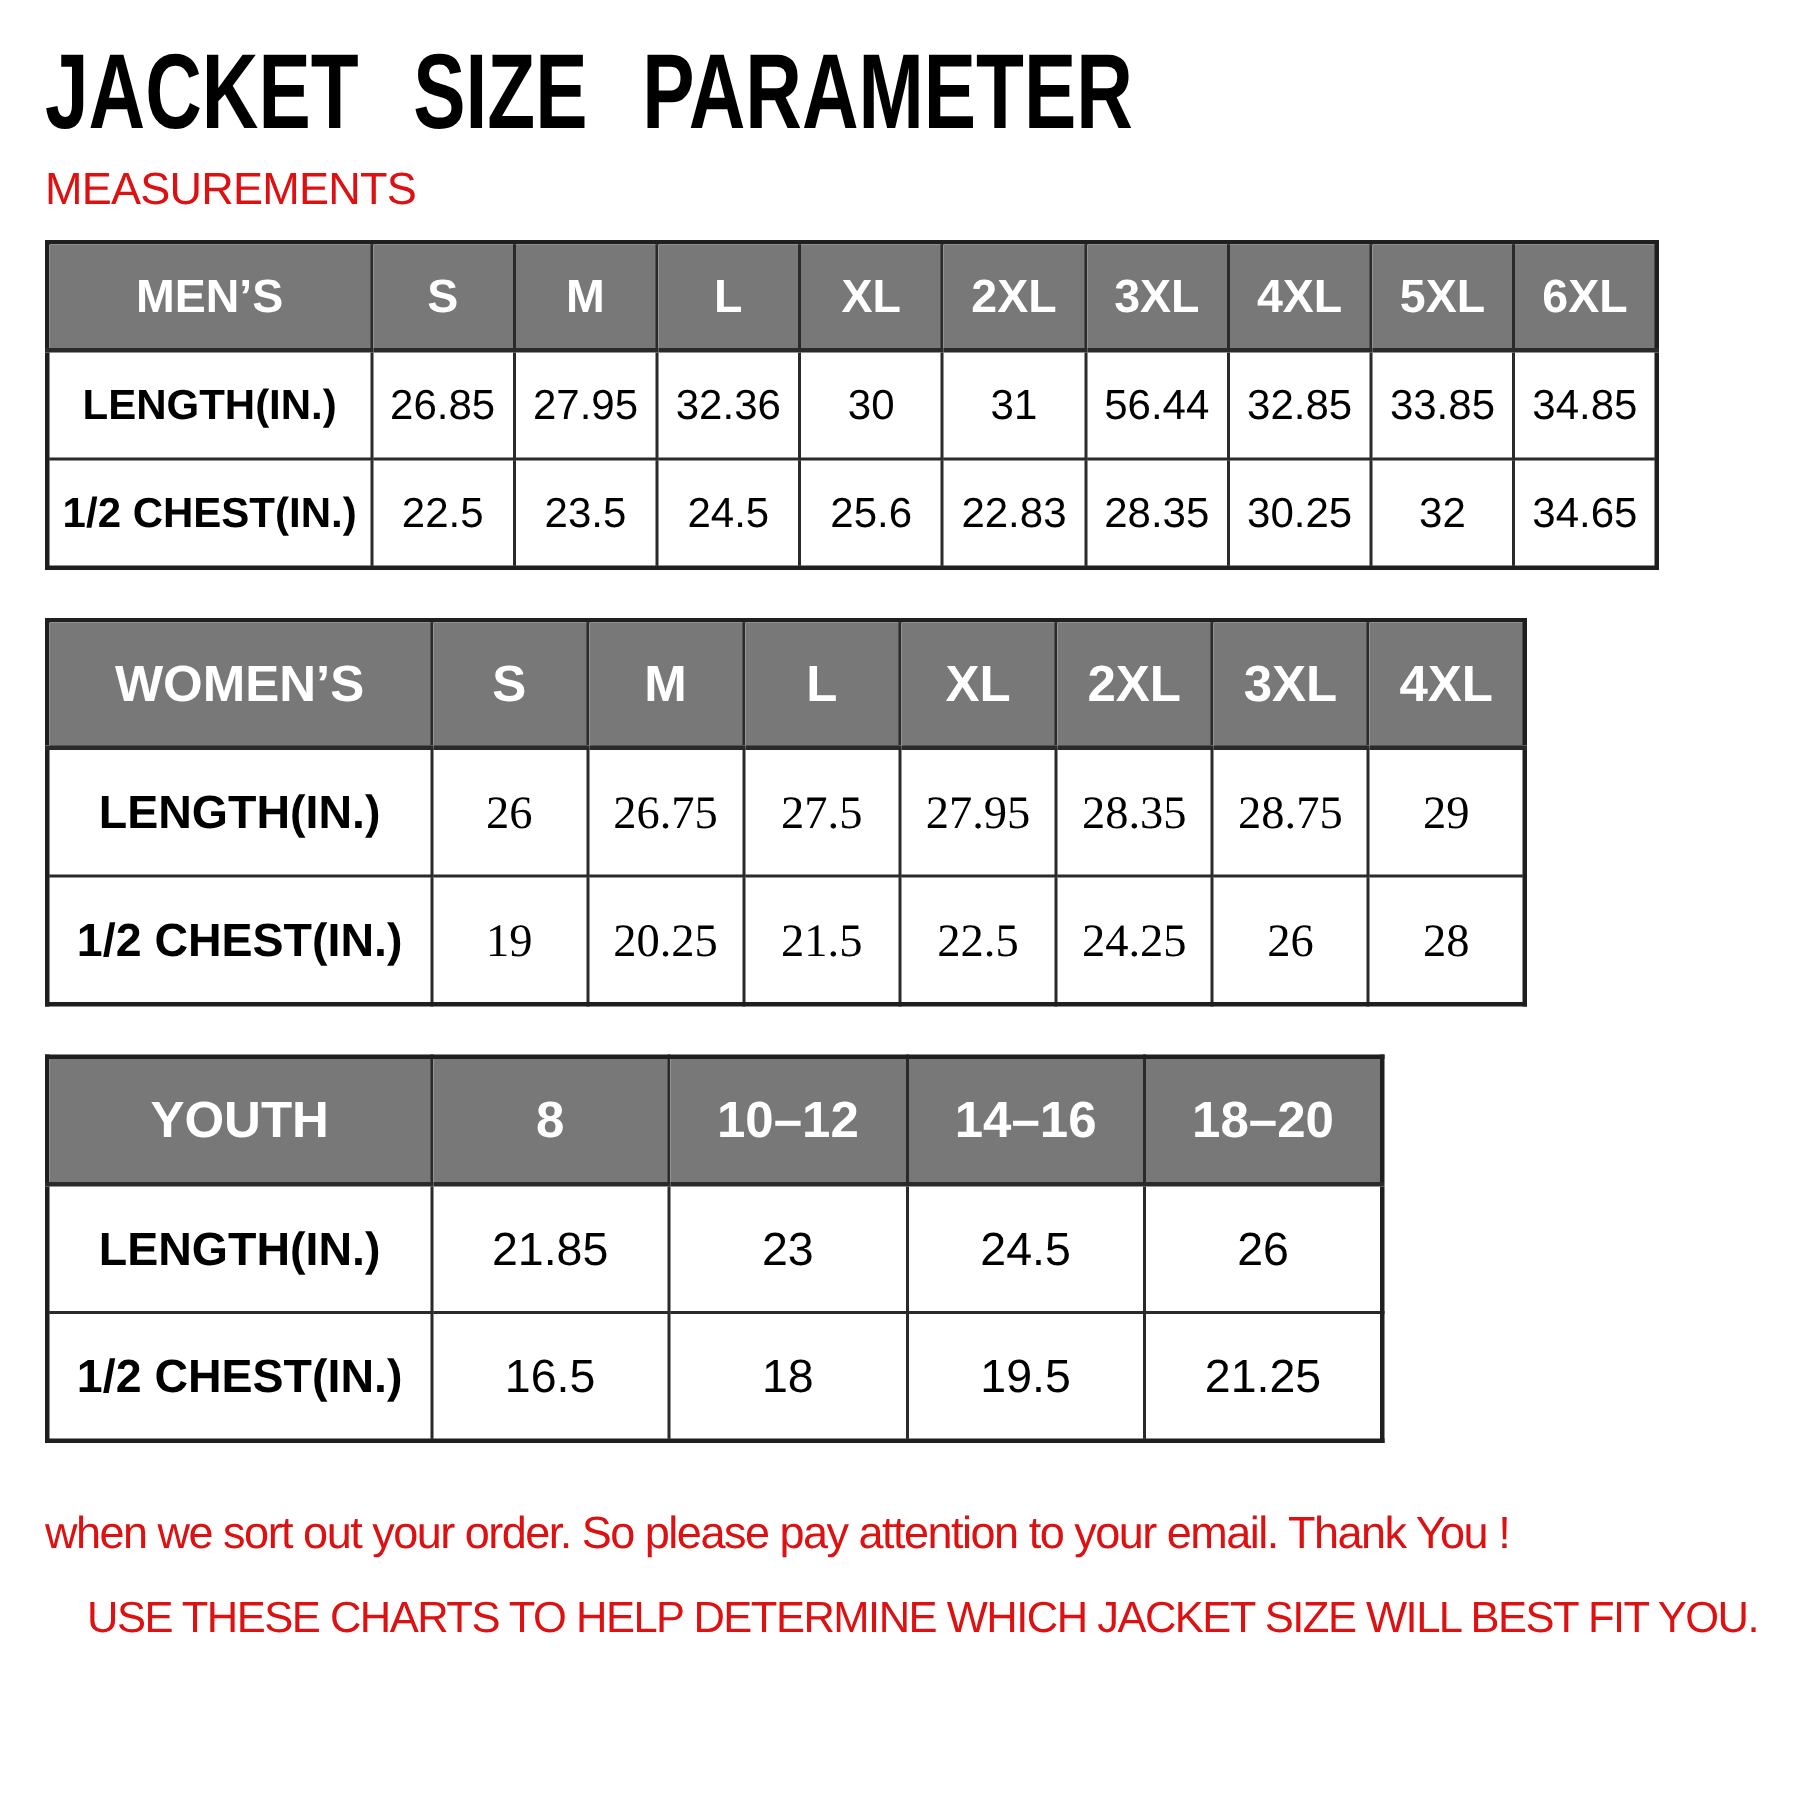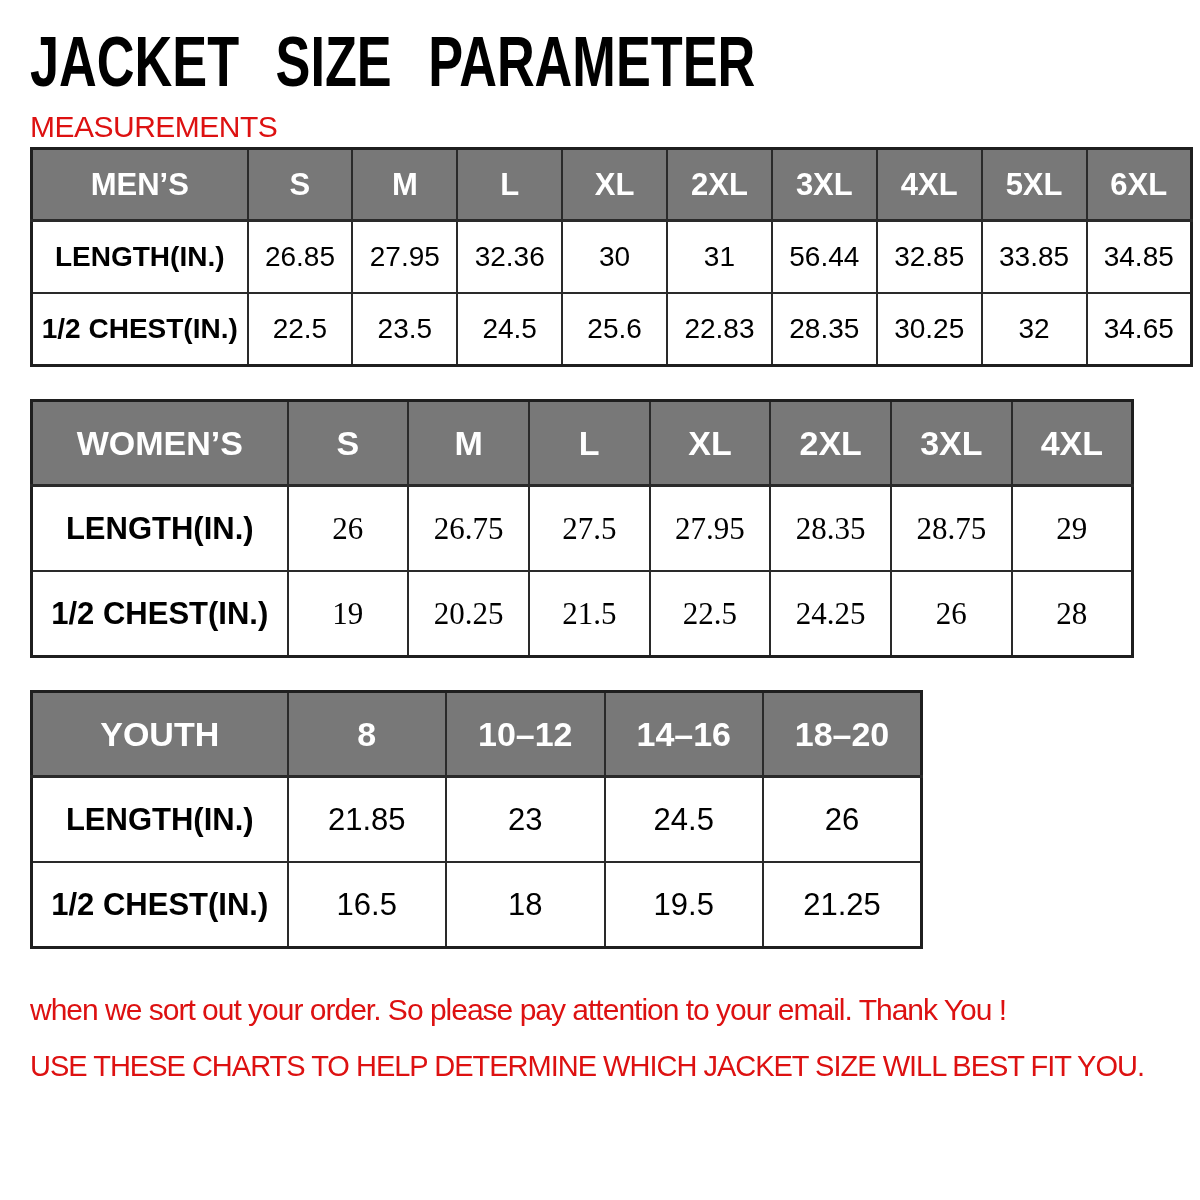--- a/index.html
+++ b/index.html
@@ -54,27 +54,27 @@
     overflow:hidden;
   }
   table.size-table thead th{
     background:var(--gray);
     color:#ffffff;
     font-weight:bold;
     border-bottom-width:3px;
   }
   td.row-label{font-weight:bold;}
 
-  table.mens{width:1163px;margin-top:1px;}
+  table.mens{width:1076px;margin-top:14px;}
   .mens th{height:69px;font-size:31px;}
   .mens td{height:70px;font-size:28px;}
   .mens td.row-label{font-size:28px;}
   .mens col.label-col{width:216px;}
 
-  table.womens{width:1104px;}
+  table.womens{width:988px;}
   .womens th{height:82px;font-size:34px;}
   .womens td{height:83px;font-size:31px;}
   .womens td.val{font-family:"Liberation Serif", serif;}
   .womens col.label-col{width:256px;}
 
   table.youth{width:893px;}
   .youth th{height:82px;font-size:34px;}
   .youth td{height:83px;font-size:31px;}
   .youth col.label-col{width:256px;}
 
@@ -86,20 +86,21 @@
     letter-spacing:-1px;
   }
   .footer-notice .line{display:block;white-space:nowrap;}
   .footer-instruction{
     margin:14px 0 0 0;
     color:var(--red);
     font-size:29px;
     line-height:1.4;
     letter-spacing:-1px;
     white-space:nowrap;
+    text-align:right;
   }
 </style>
 </head>
 <body>
 
 <div class="page">
 
   <h1 class="title">JACKET SIZE PARAMETER</h1>
 
   <p class="note">

